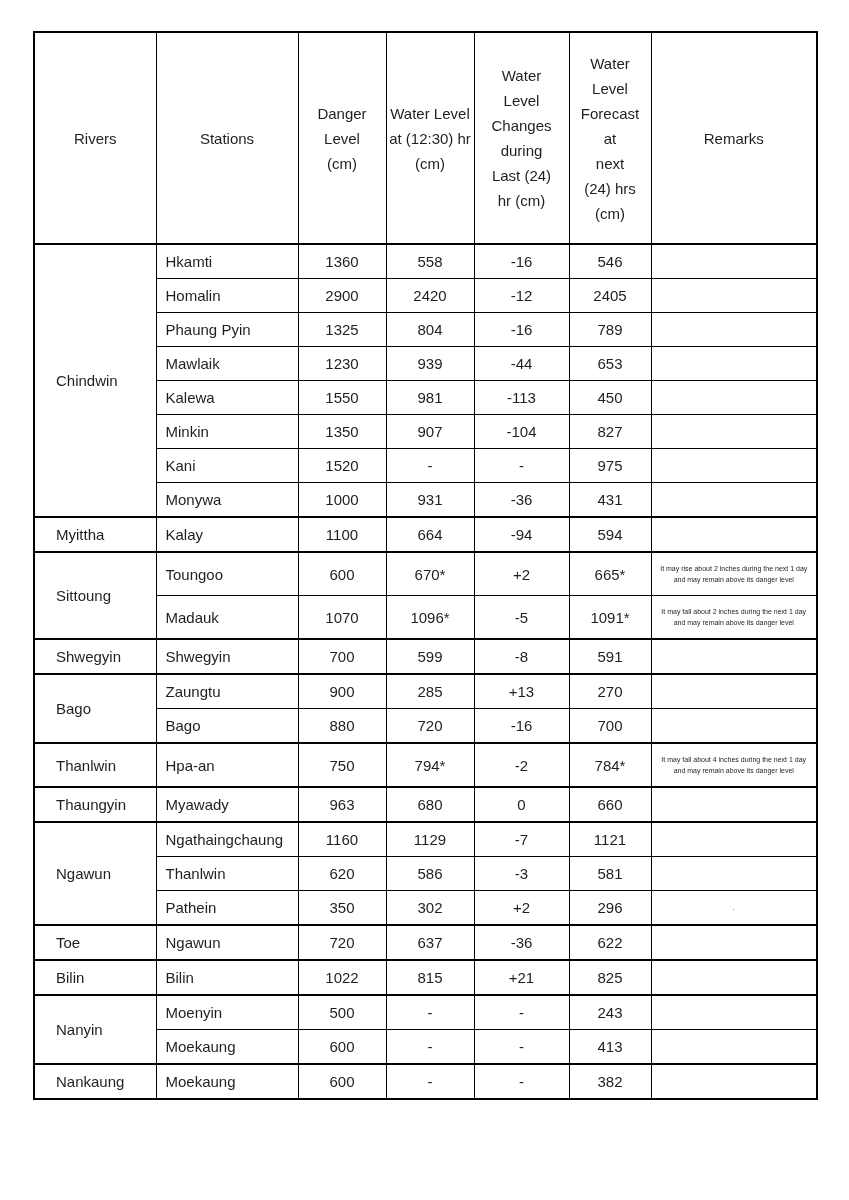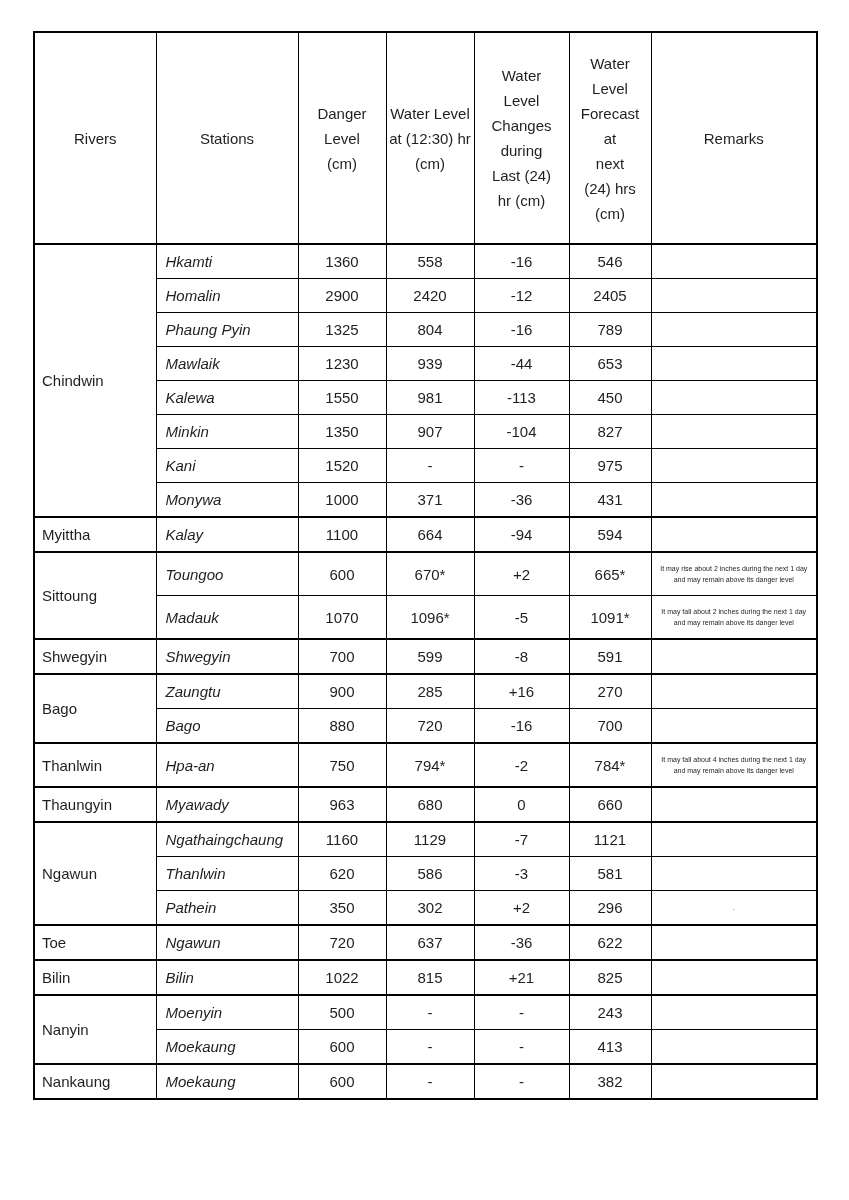--- a/index.html
+++ b/index.html
@@ -39,26 +39,25 @@
   }
   .wl-table td {
     font-size: 15px;
     height: 33px;
     vertical-align: middle;
   }
   .wl-table tr.tall td { height: 42px; }
   .wl-table tr.group-start td { border-top: 2px solid #000; }
   td.river {
     text-align: left;
-    padding-left: 7px;
+    padding-left: 21px;
   }
   td.station {
     text-align: left;
     padding-left: 9px;
-    font-style: italic;
   }
   td.num { text-align: center; }
   td.remarks {
     font-size: 7px;
     line-height: 1.6;
     text-align: center;
     padding: 0 5px;
   }
 </style>
 </head>
@@ -154,21 +153,21 @@
         <td class="station">Kani</td>
         <td class="num">1520</td>
         <td class="num">-</td>
         <td class="num">-</td>
         <td class="num">975</td>
         <td class="remarks"></td>
       </tr>
       <tr>
         <td class="station">Monywa</td>
         <td class="num">1000</td>
-        <td class="num">371</td>
+        <td class="num">931</td>
         <td class="num">-36</td>
         <td class="num">431</td>
         <td class="remarks"></td>
       </tr>
       <tr class="group-start">
         <td class="river" rowspan="1">Myittha</td>
         <td class="station">Kalay</td>
         <td class="num">1100</td>
         <td class="num">664</td>
         <td class="num">-94</td>
@@ -199,21 +198,21 @@
         <td class="num">599</td>
         <td class="num">-8</td>
         <td class="num">591</td>
         <td class="remarks"></td>
       </tr>
       <tr class="group-start">
         <td class="river" rowspan="2">Bago</td>
         <td class="station">Zaungtu</td>
         <td class="num">900</td>
         <td class="num">285</td>
-        <td class="num">+16</td>
+        <td class="num">+13</td>
         <td class="num">270</td>
         <td class="remarks"></td>
       </tr>
       <tr>
         <td class="station">Bago</td>
         <td class="num">880</td>
         <td class="num">720</td>
         <td class="num">-16</td>
         <td class="num">700</td>
         <td class="remarks"></td>

